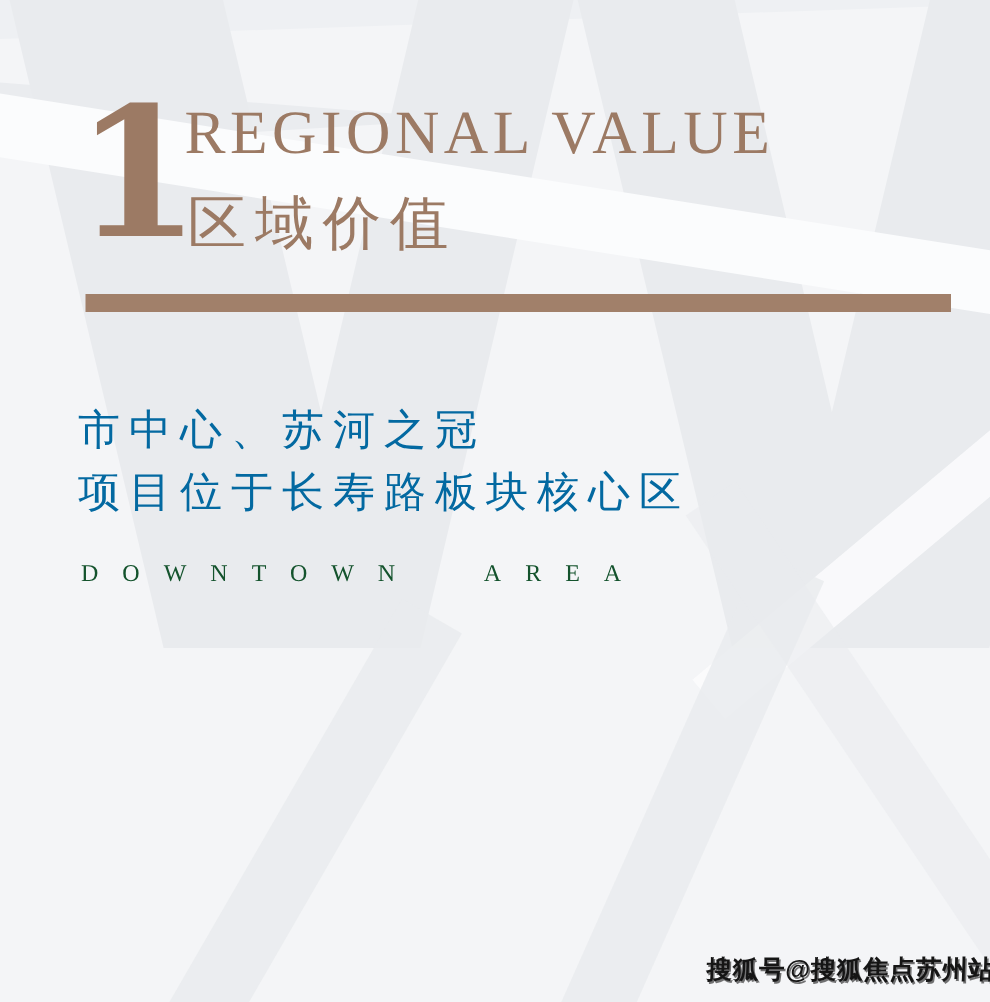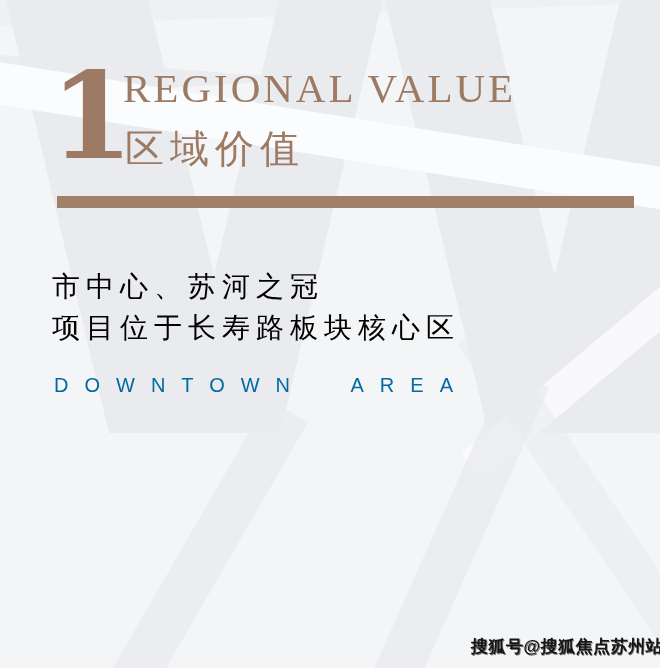--- a/index.html
+++ b/index.html
@@ -40,26 +40,26 @@
     font-family:"Liberation Serif","DejaVu Serif",serif;
     font-size:39px;letter-spacing:6px;color:#9c7a64;
   }
   .rule{
     position:absolute;left:57px;top:196px;width:577px;height:12px;
     background:#a1806a;
   }
   .sub{
     position:absolute;left:52px;top:266px;
     font-size:28px;line-height:41px;letter-spacing:6px;
-    color:#000000;white-space:nowrap;
+    color:#0369a1;white-space:nowrap;
   }
   .tagline{
     position:absolute;left:54px;top:374px;white-space:nowrap;
-    font-family:Liberation Sans, sans-serif;
-    font-size:20px;letter-spacing:16px;word-spacing:24px;color:#0369a1;
+    font-family:Liberation Serif, serif;
+    font-size:16px;letter-spacing:16px;word-spacing:24px;color:#14532d;
   }
   .para{
     position:absolute;left:52px;top:430px;width:600px;
     font-size:25px;line-height:37px;letter-spacing:0.8px;
     color:#68696d;white-space:pre-line;
   }
   .watermark{
     position:absolute;left:471px;top:635px;white-space:nowrap;
     font-size:17px;font-weight:bold;color:#151515;letter-spacing:0.5px;
     text-shadow:1px 1px 0 rgba(25,25,25,.6);

